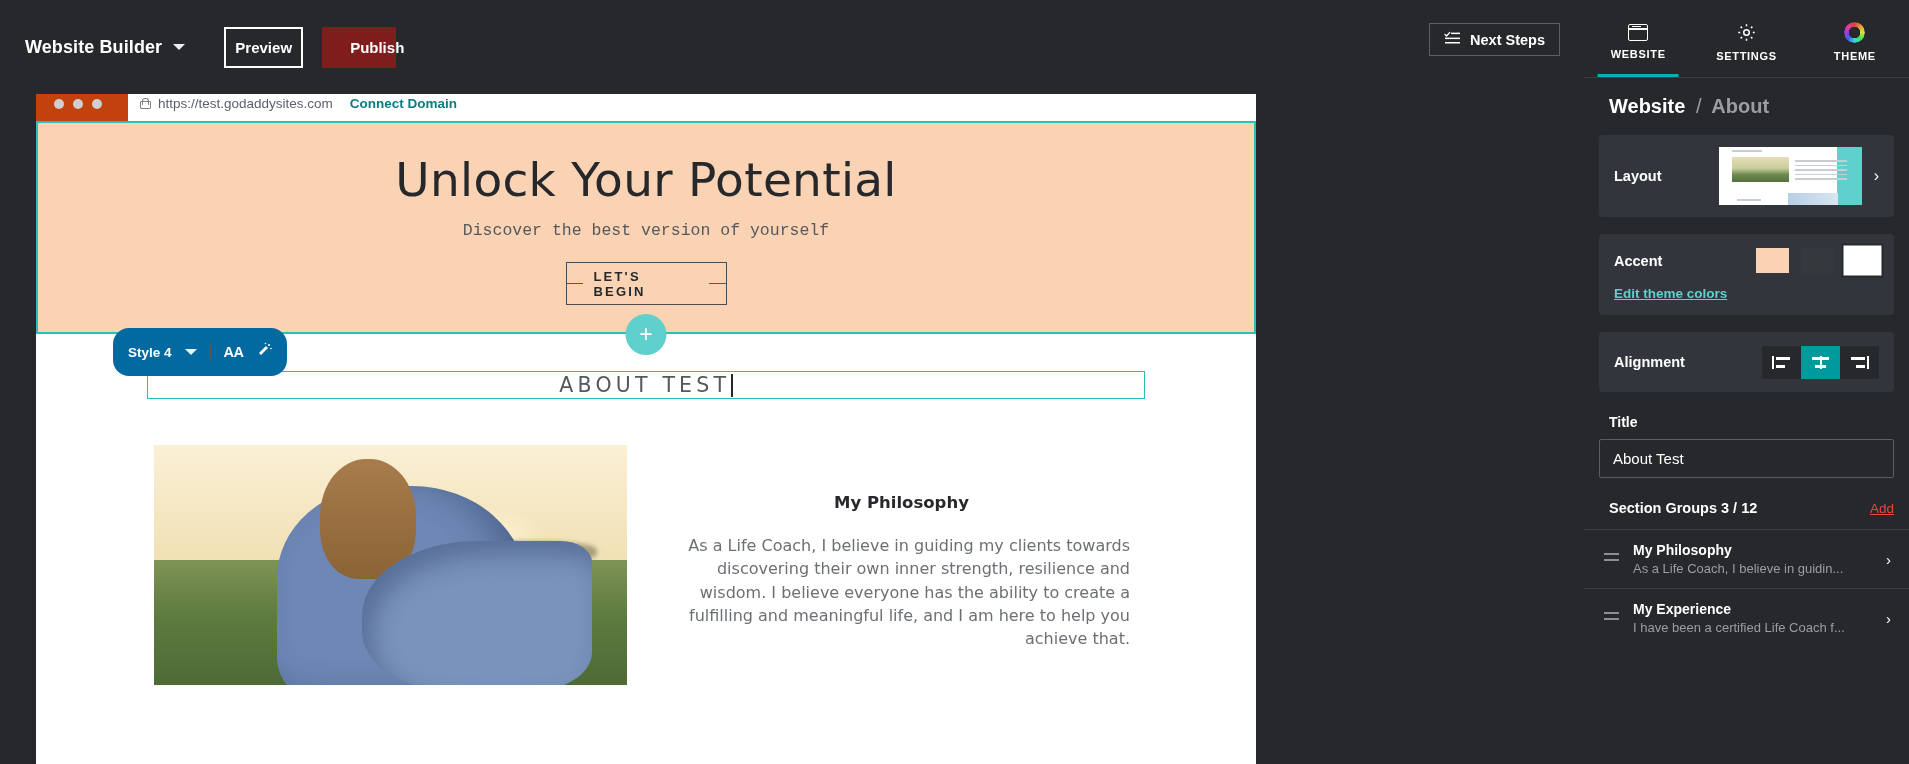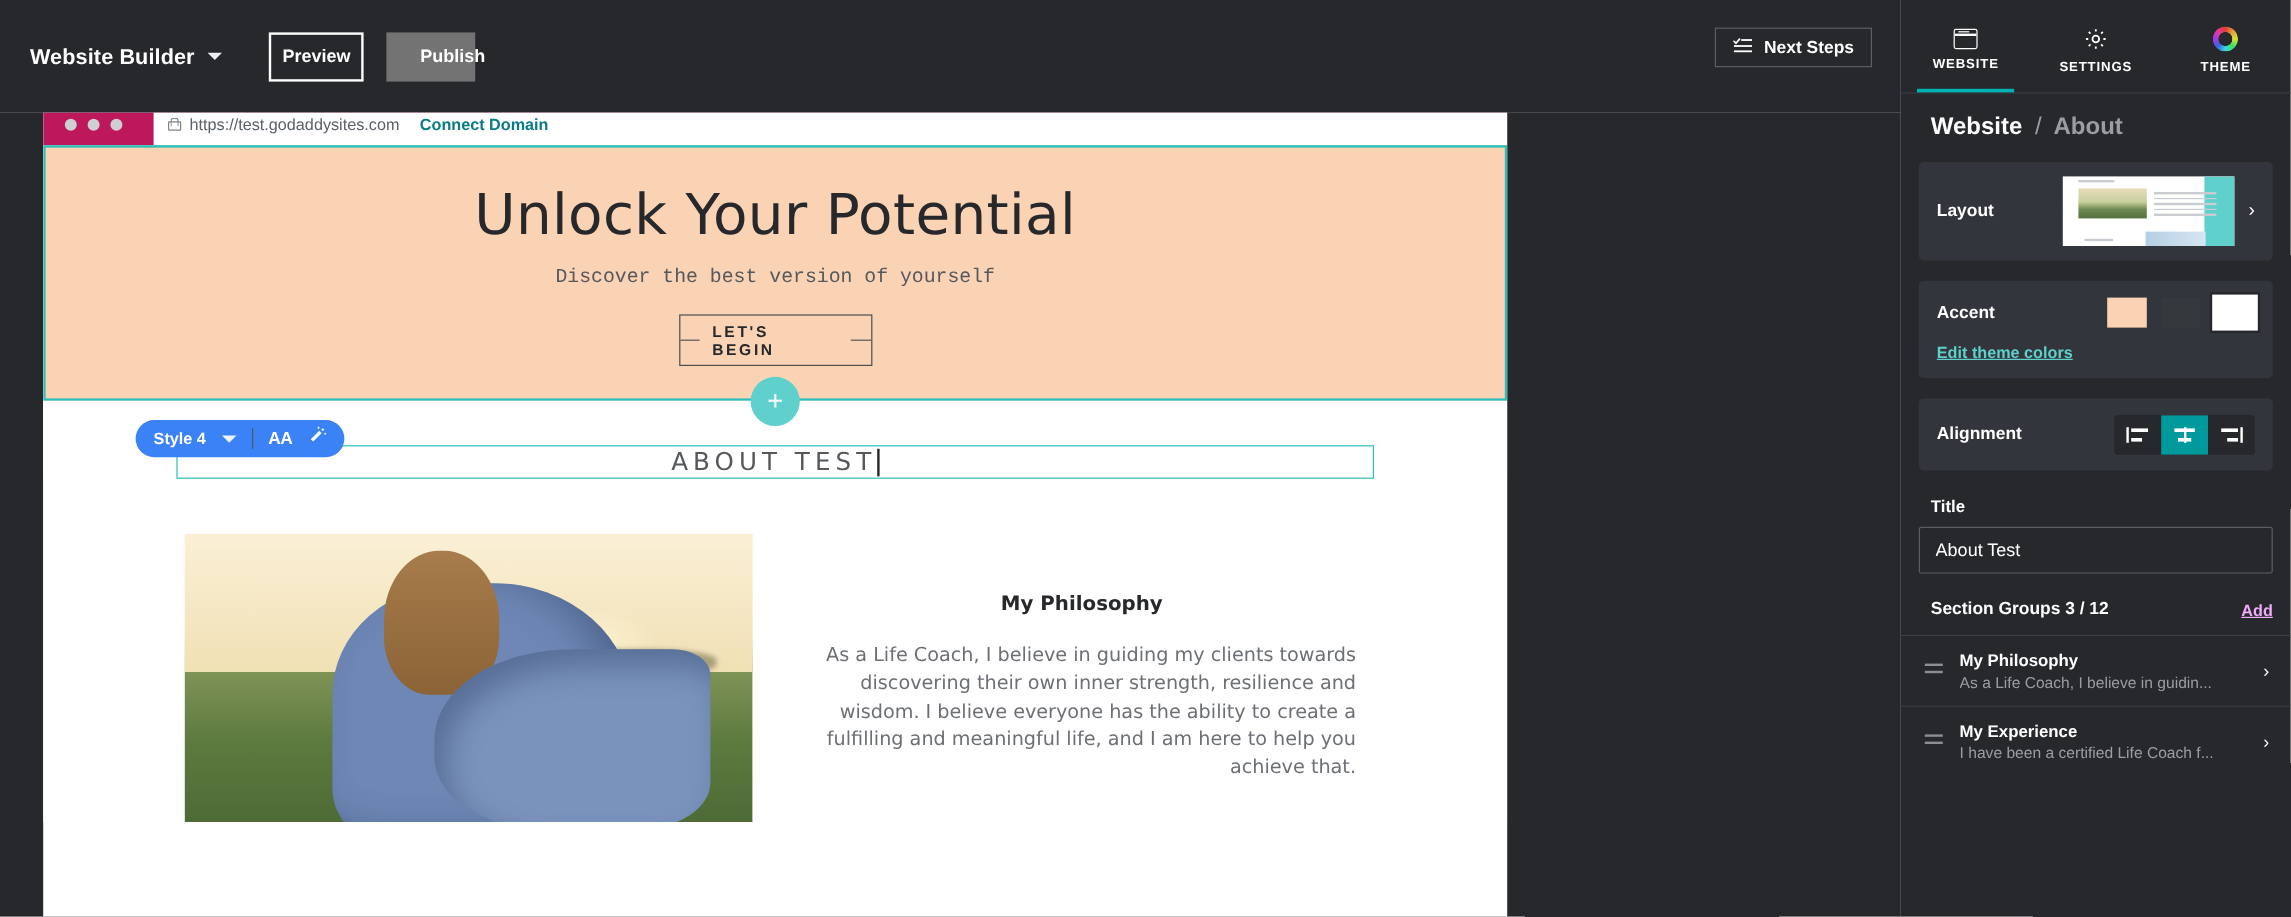--- a/index.html
+++ b/index.html
@@ -30,40 +30,40 @@
     opacity: .92;
   }
   .btn-preview {
     margin-left: 39px; width: 79px; height: 41px;
     border: 2px solid #ffffff; background: transparent; color: #ffffff;
     font-size: 15px; font-weight: bold;
     display: flex; align-items: center; justify-content: center;
   }
   .btn-publish {
     margin-left: 19px; width: 74px; height: 41px;
-    background: #737373; color: #ffffff; border: none;
+    background: #7f1d1d; color: #ffffff; border: none;
     font-size: 15px; font-weight: bold;
     display: flex; align-items: center; justify-content: center; padding-left: 36px;
   }
   .btn-next {
     position: absolute; right: 24px; top: 23px;
     height: 33px; padding: 0 14px;
     border: 1px solid #5b5e63; background: transparent; color: #ffffff;
     display: flex; align-items: center; gap: 9px;
     font-size: 14.5px; font-weight: bold;
   }
 
   
   .canvas { position: absolute; top: 94px; left: 0; width: 1584px; height: 670px; background: #26282b; overflow: hidden; }
   .browser {
     position: absolute; left: 36px; top: -8px; width: 1220px; height: 700px;
     background: #ffffff; border-radius: 7px 7px 0 0; overflow: hidden;
   }
   .chrome-bar {
-    height: 35px; background: #be185d; display: flex; align-items: center;
+    height: 35px; background: #c2410c; display: flex; align-items: center;
     border-radius: 7px 7px 0 0;
   }
   .dots { display: flex; gap: 9px; margin-left: 18px; }
   .dot { width: 10px; height: 10px; border-radius: 50%; background: #cdcfd3; }
   .urlbar {
     margin-left: 26px; display: flex; align-items: center; gap: 9px;
     height: 35px; flex: 1; background: #ffffff; padding-left: 12px;
   }
   .lock { width: 9px; height: 11px; position: relative; }
   .lock::before {
@@ -102,22 +102,22 @@
   .dash { display: inline-block; width: 17px; height: 1px; background: #55585c; }
   .add-circle {
     position: absolute; left: 50%; transform: translateX(-50%); bottom: -21px;
     width: 41px; height: 41px; border-radius: 50%; background: #5fd0cc;
     display: flex; align-items: center; justify-content: center;
     color: #ffffff; font-size: 23px; line-height: 1; z-index: 6;
   }
 
   
   .style-pill {
-    position: absolute; left: 113px; top: 256px; z-index: 7;
-    height: 31px; background: #3b82f6; border-radius: 16px;
+    position: absolute; left: 113px; top: 234px; z-index: 7;
+    height: 48px; background: #0369a1; border-radius: 16px;
     display: flex; align-items: center; padding: 0 15px; gap: 13px;
     color: #ffffff;
   }
   .style-pill .lbl { font-size: 13.5px; font-weight: bold; }
   .pill-sep { width: 1px; height: 17px; background: #53565a; }
   .aa { font-size: 14.5px; font-weight: bold; letter-spacing: -.5px; }
 
   
   .title-band { position: relative; background: #ffffff; padding-top: 37px; }
   .title-field {
@@ -230,21 +230,21 @@
   .field-label { padding: 22px 25px 0 25px; font-size: 14px; font-weight: bold; color: #ffffff; }
   .text-input {
     margin: 9px 15px 0 15px; height: 39px; border: 1px solid #5a5e64; border-radius: 2px;
     background: transparent; color: #ffffff; font-size: 15px;
     padding: 0 13px; font-family: "Liberation Sans", sans-serif; width: 295px;
   }
   .groups-head {
     display: flex; align-items: center; padding: 22px 15px 13px 25px;
   }
   .groups-title { flex: 1; font-size: 14.5px; font-weight: bold; color: #ffffff; }
-  .add-link { font-size: 13.5px; color: #f0abfc; text-decoration: underline; font-weight: bold; }
+  .add-link { font-size: 13.5px; color: #ef4444; text-decoration: underline; font-weight: normal; }
   .group-row {
     display: flex; align-items: center; gap: 14px;
     padding: 11px 18px 11px 20px; border-top: 1px solid #3a3d42; height: 59px;
   }
   .grip { width: 15px; flex: 0 0 15px; }
   .grip i { display: block; height: 1.6px; background: #8b8f95; margin-bottom: 4px; }
   .grow-txt { flex: 1; min-width: 0; }
   .grow-title { font-size: 14px; font-weight: bold; color: #ffffff; }
   .grow-sub {
     font-size: 13px; color: #9a9da2; margin-top: 3px;

